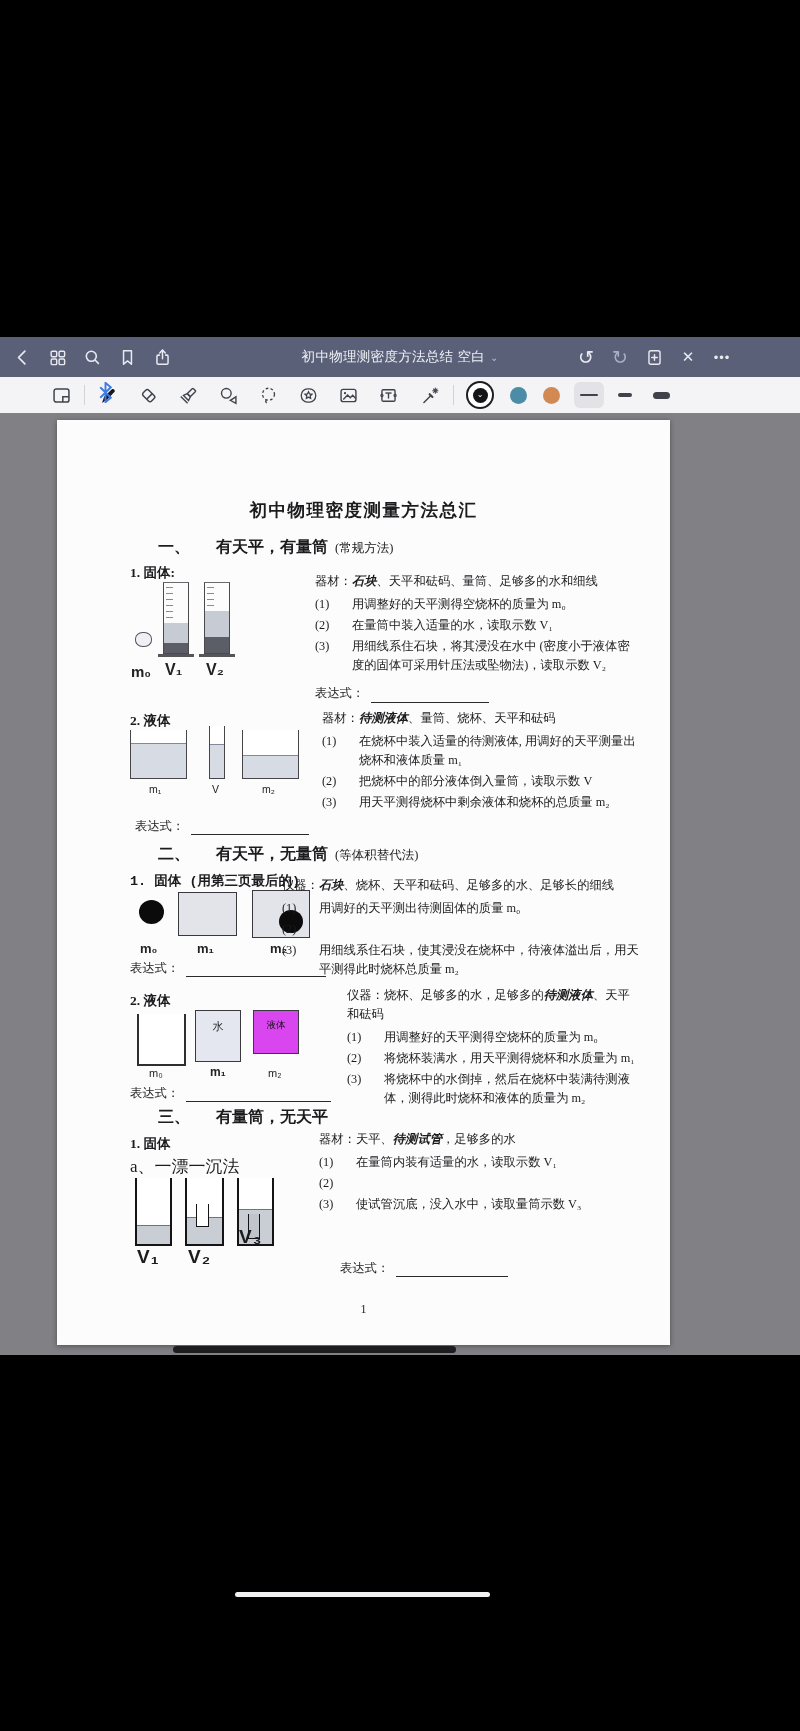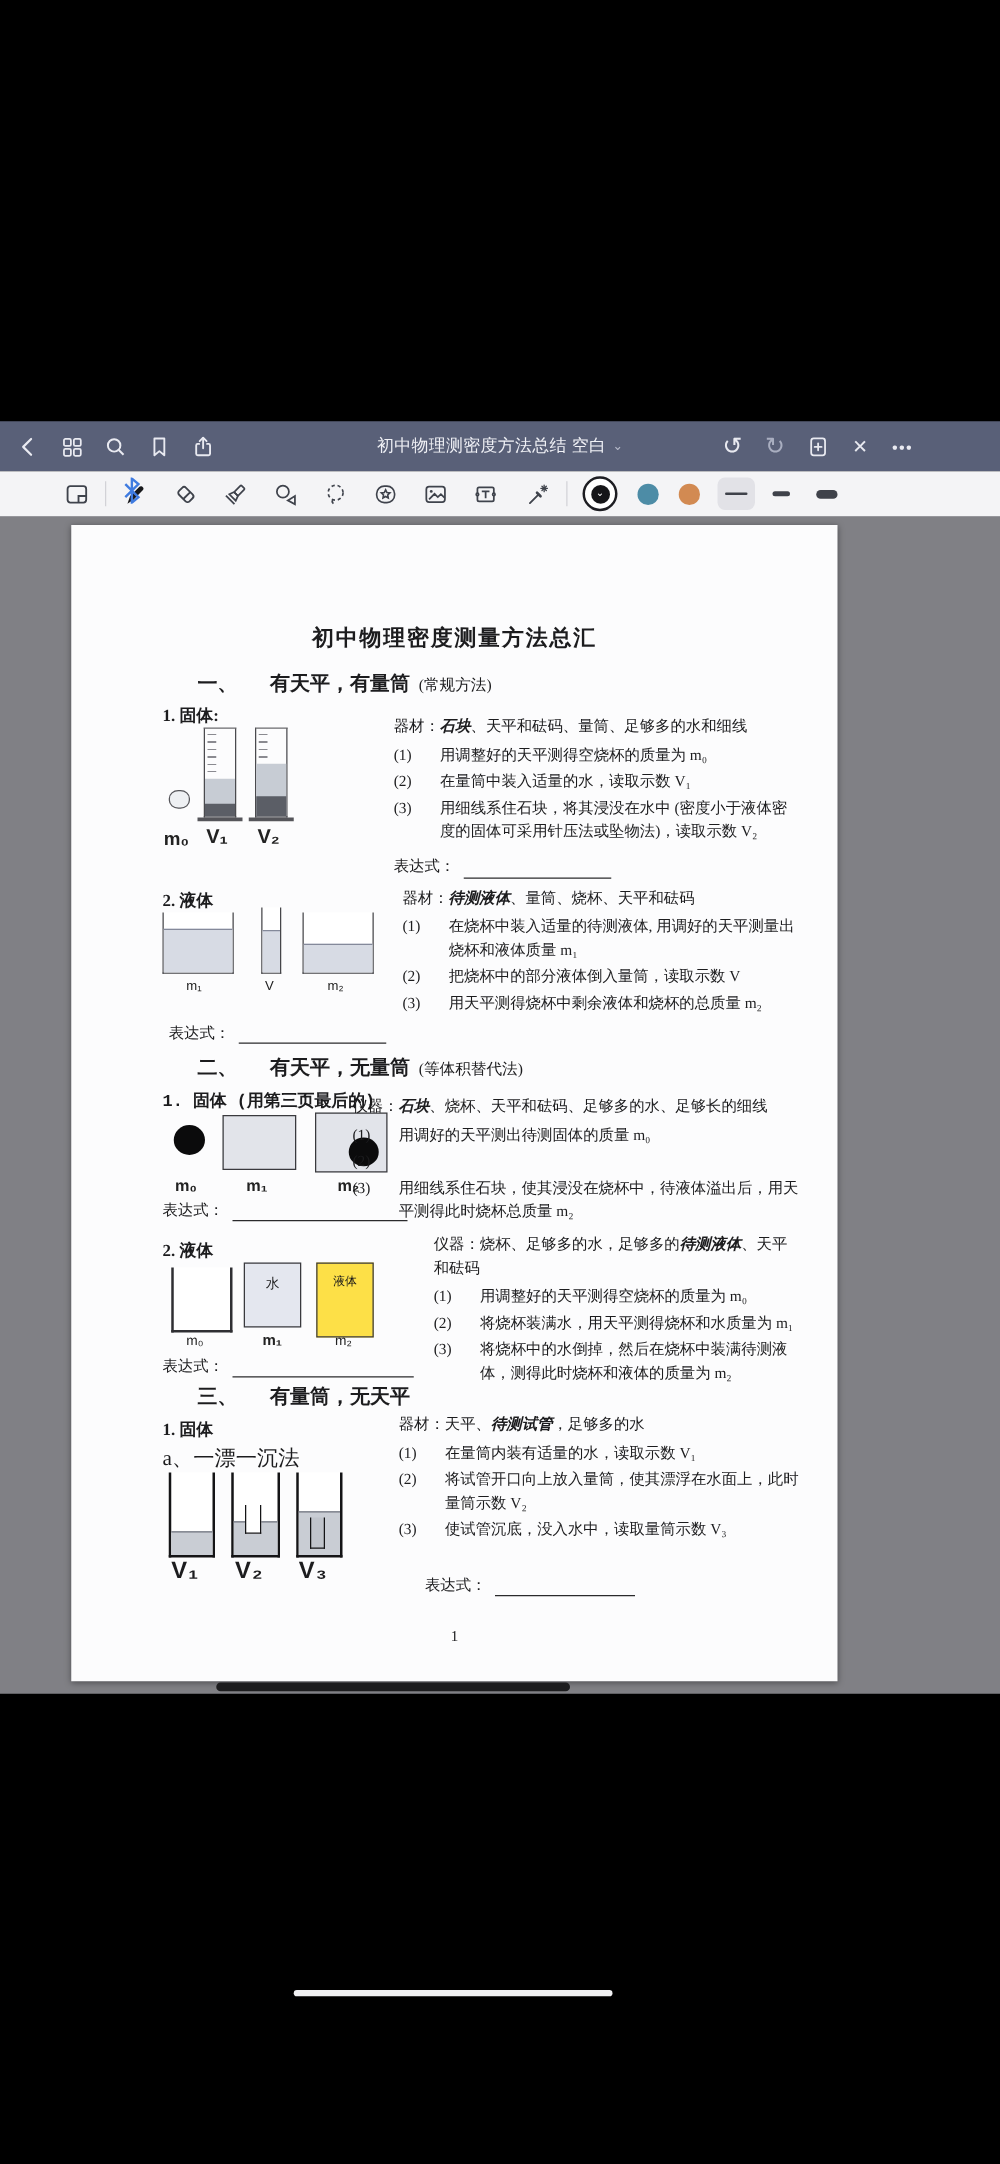--- a/index.html
+++ b/index.html
@@ -377,21 +377,21 @@
           <span class="t">用细线系住石块，使其浸没在烧杯中，待液体溢出后，用天平测得此时烧杯总质量 m₂</span>
         </div>
     </div>
 
     <div class="abs sublabel" style="left:73px;top:572px;">2. 液体</div>
     <div class="abs">
       <div class="dbeaker" style="left:80px;top:594px;width:45px;height:50px;"></div>
       <div class="dbox" style="left:138px;top:590px;width:46px;height:52px;background:#e4e7ef;color:#222;">
           <span>水</span>
         </div>
-      <div class="dbox" style="left:196px;top:590px;width:46px;height:60px;background:#fde047;color:#15151a;font-size:9.5px;font-family:Liberation Serif, serif;">
+      <div class="dbox" style="left:196px;top:590px;width:46px;height:44px;background:#d946ef;color:#15151a;font-size:9.5px;font-family:Liberation Serif, serif;">
           <span>液体</span>
         </div>
       <span class="abs fig-lab" style="left:92px;top:647px;font-size:11px;font-weight:400;">m₀</span>
       <span class="abs fig-lab" style="left:153px;top:645px;font-size:12px;">m₁</span>
       <span class="abs fig-lab" style="left:211px;top:647px;font-size:11px;font-weight:400;">m₂</span>
     </div>
     <div class="abs expr" style="left:73px;top:665px;">
         <span>表达式：</span>
         <span class="uline" style="width:145px;"></span>
       </div>
@@ -426,32 +426,31 @@
       <div class="ecyl" style="left:128px;top:758px;width:35px;height:66px;">
         <div class="water" style="height:26px;"></div>
         <div class="tube" style="left:9px;top:26px;width:11px;height:22px;"></div>
       </div>
       <div class="ecyl" style="left:180px;top:758px;width:33px;height:66px;">
         <div class="water" style="height:34px;"></div>
         <div class="tube" style="left:9px;top:36px;width:10px;height:24px;background:#c0c4cb;"></div>
       </div>
       <span class="abs eLab" style="left:80px;top:826px;">V₁</span>
       <span class="abs eLab" style="left:131px;top:826px;">V₂</span>
-      <span class="abs eLab" style="left:182px;top:826px;">V₃</span>
+      <span class="abs eLab" style="left:182px;top:806px;">V₃</span>
     </div>
 
     <div class="abs rcol" style="left:262px;top:710px;width:321px;">
       <p class="app-line"><span>器材：</span><span>天平、</span><span class="app-em">待测试管</span><span>，足够多的水</span></p>
       <div class="step">
           <span class="n">(1)</span>
           <span class="t">在量筒内装有适量的水，读取示数 V₁</span>
         </div>
       <div class="step">
           <span class="n">(2)</span>
-          <span class="t">将试管开口向上放入量筒，使其漂浮在水面上，此时量筒示数 V₂</span>
         </div>
       <div class="step">
           <span class="n">(3)</span>
           <span class="t">使试管沉底，没入水中，读取量筒示数 V₃</span>
         </div>
     </div>
     <div class="abs expr" style="left:283px;top:840px;">
         <span>表达式：</span>
         <span class="uline" style="width:112px;"></span>
       </div>

